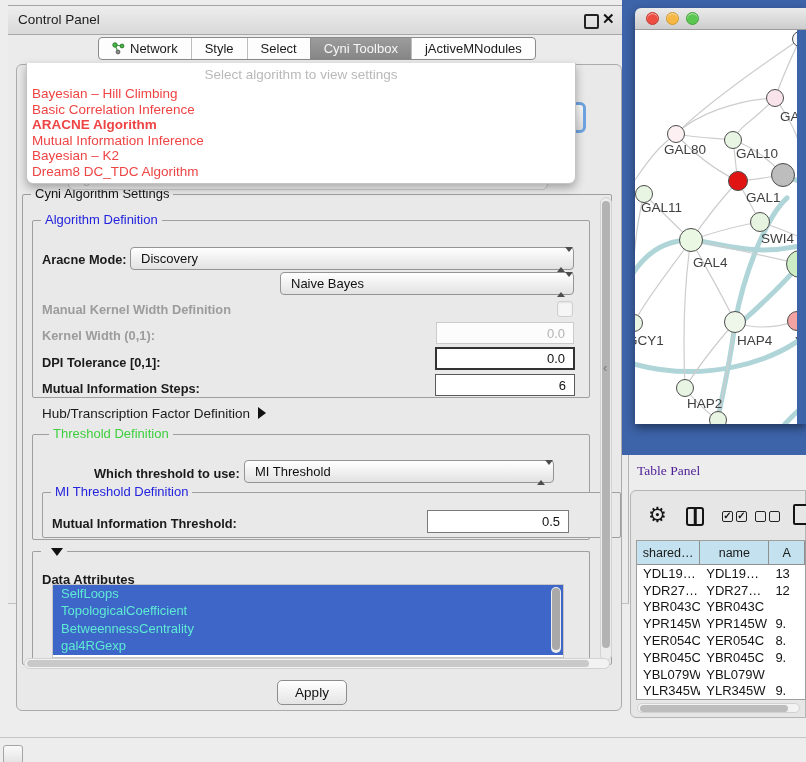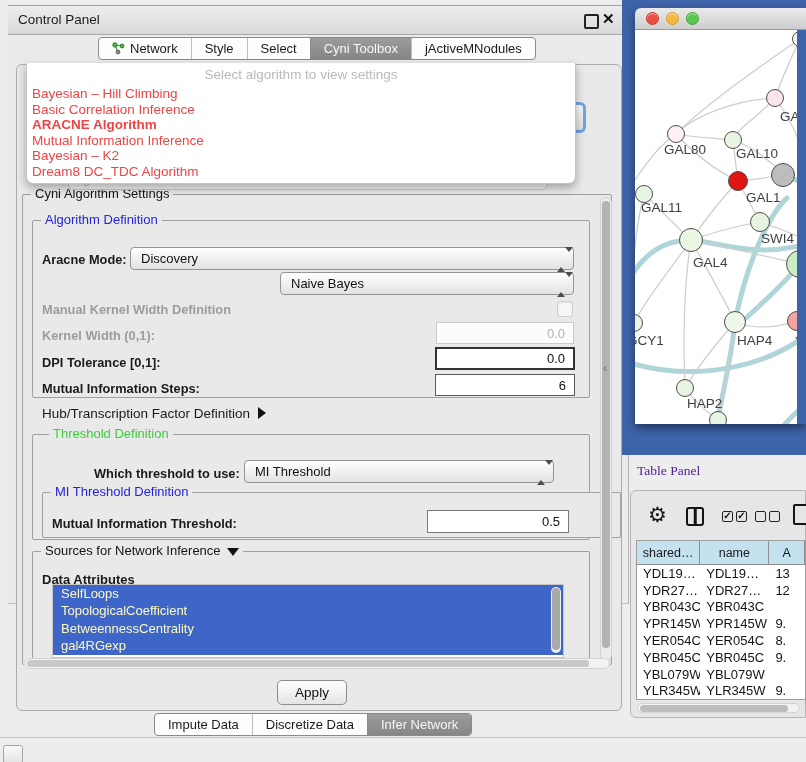--- a/index.html
+++ b/index.html
@@ -45,21 +45,21 @@
   .stepper .d{width:0;height:0;border-left:4px solid transparent;border-right:4px solid transparent;border-top:5px solid #4d4d4d;}
   .field{position:absolute;background:#fff;border:1px solid #5a5a5a;box-sizing:border-box;font-size:13px;color:#111;
     display:flex;align-items:center;justify-content:flex-end;padding:0 8px;height:22px;}
   .field.dis{border:1px solid #cbcbcb;background:#fcfcfc;color:#b3b3b3;}
   .field.focus{border:2px solid #333;}
   .checkbox{position:absolute;width:14px;height:14px;background:#f6f6f6;border:1px solid #cfcfcf;border-radius:3px;box-shadow:inset 0 1px 2px rgba(0,0,0,.08);}
   .tri-right{display:inline-block;width:0;height:0;border-top:6px solid transparent;border-bottom:6px solid transparent;border-left:8px solid #111;margin-left:8px;vertical-align:-1px;}
   .tri-down{display:inline-block;width:0;height:0;border-left:6px solid transparent;border-right:6px solid transparent;border-top:8px solid #111;margin-left:6px;vertical-align:-1px;}
   
   #attr-list{left:44px;top:578px;width:512px;height:74px;background:#fff;border:1px solid #c6c6c6;overflow:hidden;box-sizing:border-box;}
-  .attr-item{height:17.4px;line-height:17.4px;background:#3e66c8;color:#fef9c3;font-size:13px;padding-left:8px;}
+  .attr-item{height:17.4px;line-height:17.4px;background:#3e66c8;color:#5eead4;font-size:13px;padding-left:8px;}
   #attr-scroll{position:absolute;right:2px;top:2px;width:10px;height:66px;background:#ededed;border-radius:5px;}
   #attr-thumb{position:absolute;left:1px;top:1px;width:8px;height:62px;background:#a9a9a9;border-radius:4px;}
   
   .vtrack{background:#ececec;border:1px solid #d2d2d2;border-radius:7px;box-sizing:border-box;}
   .vthumb{position:absolute;left:1px;width:8px;background:#b3b3b3;border-radius:5px;}
   .htrack{background:#f2f2f2;border:1px solid #d2d2d2;border-radius:7px;box-sizing:border-box;}
   .hthumb{position:absolute;top:1px;height:7px;background:#c9c9c9;border-radius:4px;}
   #apply-btn{left:269px;top:674px;width:68px;height:23px;background:linear-gradient(#ffffff,#e4e4e4);border:1px solid #8d8d8d;
     border-radius:5px;font-size:13.5px;color:#111;display:flex;align-items:center;justify-content:center;}
   
@@ -193,21 +193,21 @@
       <span class="stepper"><span class="u"></span><span class="d"></span></span>
     </div>
     <div class="group" style="left:34px;top:486px;width:536px;height:44px;padding-left:41px;">
       <span class="legend blue">MI Threshold Definition</span>
     </div>
     <span class="lbl" style="left:44px;top:510px;">Mutual Information Threshold:</span>
     <div class="field" style="left:419px;top:504px;width:142px;height:23px;border-color:#7a7a7a;">0.5</div>
 
     <div class="group" style="left:24px;top:545px;width:556px;height:112px;border-bottom:none;">
       <span class="legend">
-        <span>Sources for Network Inference</span><span class="tri-down"></span>
+        <span class="tri-down"></span>
       </span>
     </div>
     <span class="lbl" style="left:34px;top:566px;font-size:13px;">Data Attributes</span>
     <div id="attr-list" class="abs">
       <div id="attr-items">
           <div class="attr-item">SelfLoops</div>
           <div class="attr-item">TopologicalCoefficient</div>
           <div class="attr-item">BetweennessCentrality</div>
           <div class="attr-item">gal4RGexp</div>
         </div>
@@ -217,25 +217,20 @@
     </div>
 
     <div class="abs vtrack" style="left:592px;top:191px;width:12px;height:464px;">
       <div class="vthumb" style="top:3px;height:447px;"></div>
     </div>
     <div class="abs htrack" style="left:16px;top:652px;width:586px;height:11px;">
       <div class="hthumb" style="left:2px;width:562px;"></div>
     </div>
 
     <div id="apply-btn" class="abs">Apply</div>
-    <div id="bottom-tabs" class="abs seg">
-        <div class="tab">Impute Data</div>
-        <div class="tab">Discretize Data</div>
-        <div class="tab active">Infer Network</div>
-      </div>
   </div>
 
   <span id="splitter-dot" class="abs">‹</span>
 
   <div id="desktop" class="abs"></div>
   <div id="net-frame" class="abs">
     <div id="net-titlebar" class="abs">
       <span class="light red"></span>
       <span class="light yellow"></span>
       <span class="light green"></span>

